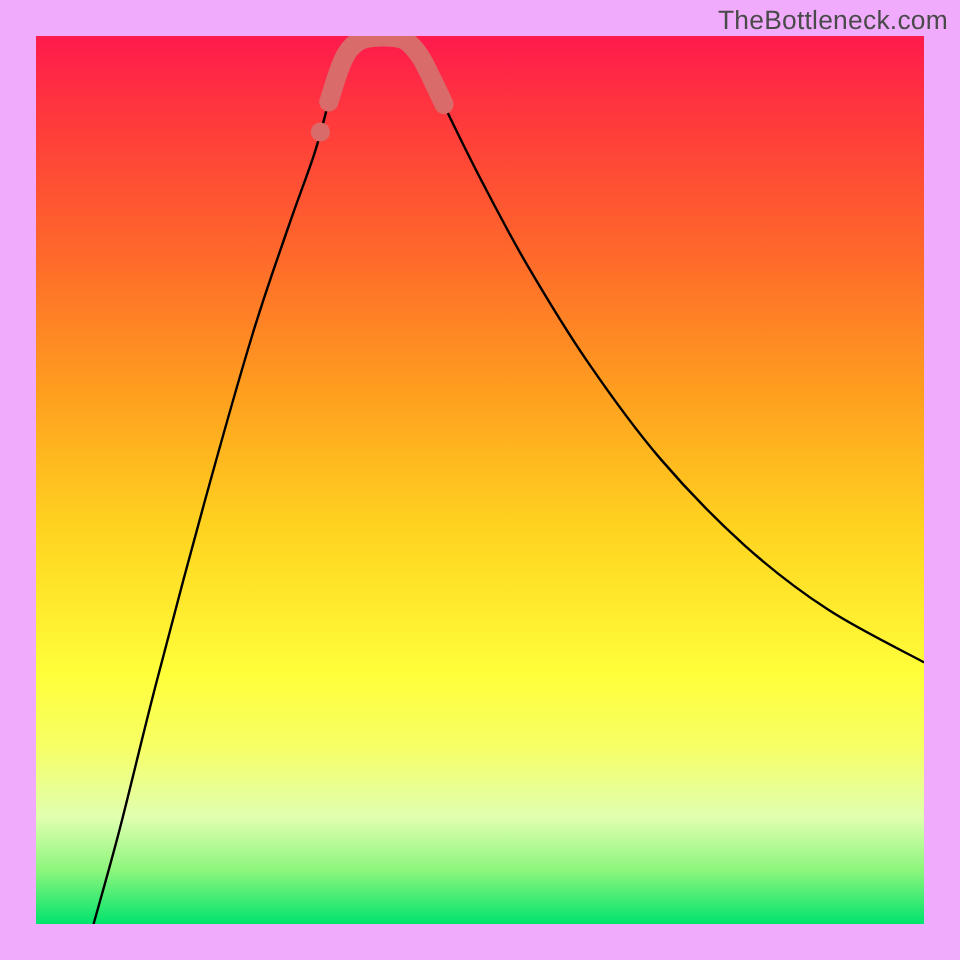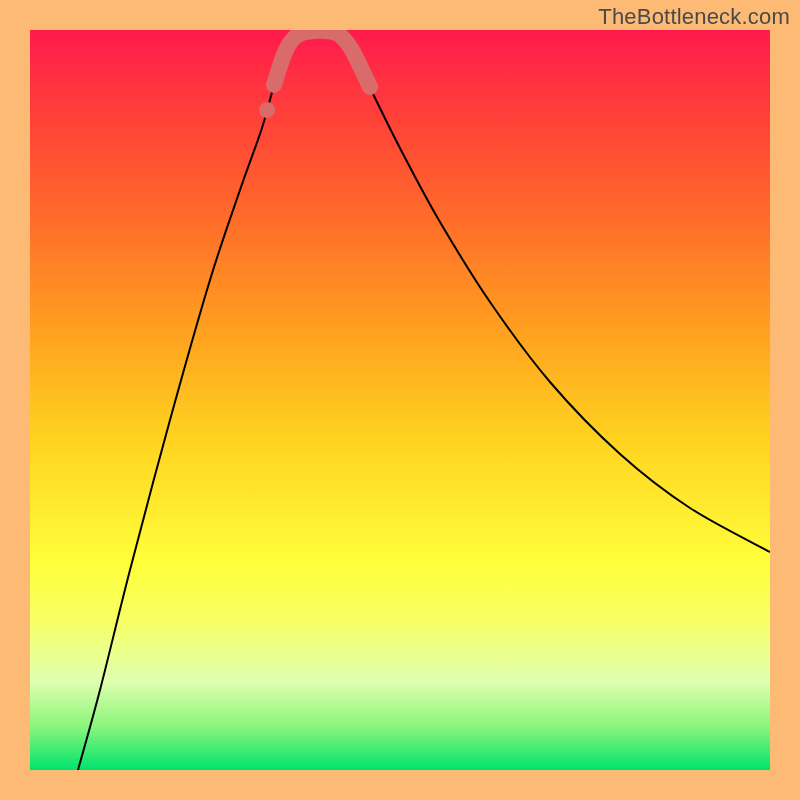--- a/index.html
+++ b/index.html
@@ -8,21 +8,21 @@
     width: 800px;
     height: 800px;
     background: #000000;
     overflow: hidden;
     font-family: Arial, Helvetica, sans-serif;
   }
   .frame {
     position: relative;
     width: 800px;
     height: 800px;
-    background: #fdba74;
+    background: #f0abfc;
   }
   .plot {
     position: absolute;
     left: 30px;
     top: 30px;
     width: 740px;
     height: 740px;
     background: linear-gradient(
       to bottom,
       #ff1a4d 0%,

